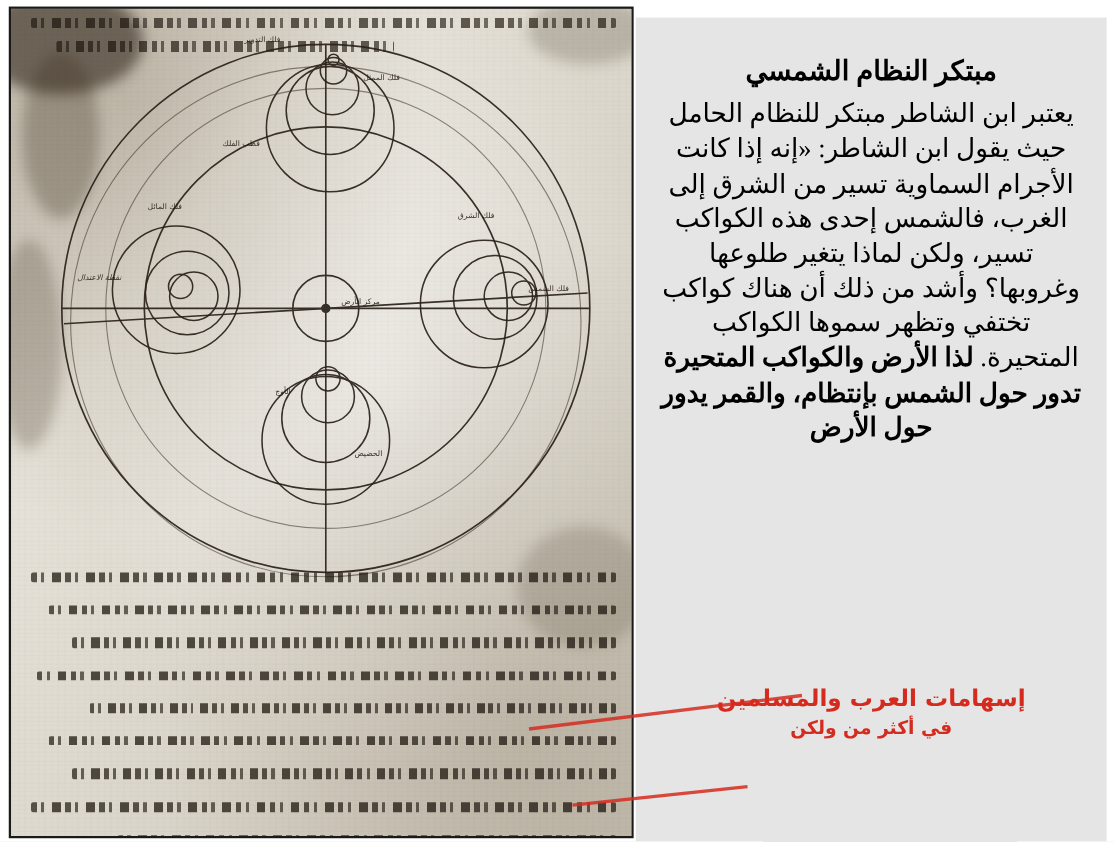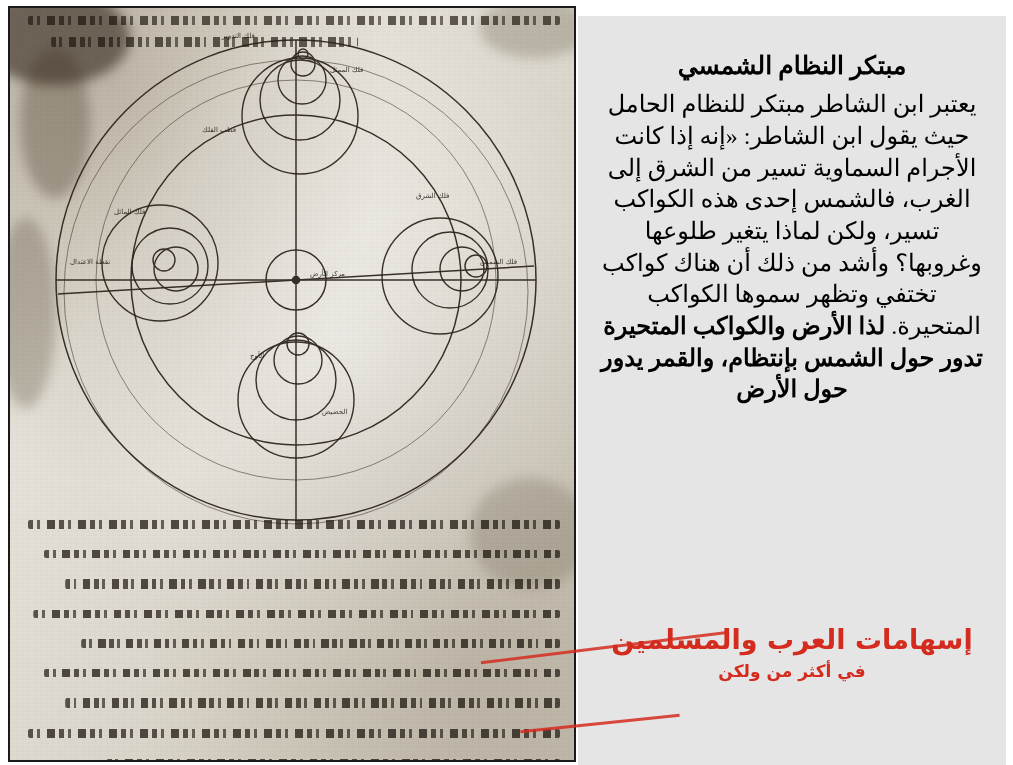--- a/index.html
+++ b/index.html
@@ -131,21 +131,21 @@
   #watermark {
     position: absolute;
     left: 0;
     right: 0;
     top: 604px;
     text-align: center;
     color: #d52b1e;
     font-family: "DejaVu Sans", sans-serif;
     line-height: 1.45;
   }
-  #watermark .wline1 { font-size: 27px; font-weight: bold; }
+  #watermark .wline1 { font-size: 21px; font-weight: bold; }
   #watermark .wline2 { font-size: 17px; font-weight: bold; }
   #watermark .wline3 { font-size: 19px; font-weight: bold; }
   .strike {
     position: absolute;
     height: 3px;
     background: #d52b1e;
     opacity: .85;
     transform-origin: center;
   }
   .strike.k1 { left: 480px; top: 636px; width: 240px; transform: rotate(-7deg); }
@@ -218,26 +218,26 @@
 
       <g fill="none" stroke="#3a3026" stroke-width="1" opacity="0.55">
         <circle cx="286" cy="272" r="200"></circle>
         <circle cx="286" cy="284" r="232"></circle>
       </g>
     </svg>
 
     <div class="tinylabel" style="left:180px; top:24px;margin-left:32px;">فلك التدوير</div>
     <div class="tinylabel" style="left:320px; top:58px;">فلك الممثل</div>
     <div class="tinylabel" style="left:300px; top:262px;">مركز الأرض</div>
-    <div class="tinylabel" style="left:104px; top:176px;margin-top:24px;">فلك المائل</div>
+    <div class="tinylabel" style="left:124px; top:176px;">فلك المائل</div>
     <div class="tinylabel" style="left:406px; top:184px;">فلك الشرق</div>
     <div class="tinylabel" style="left:148px; top:118px;margin-left:44px;">قطب الفلك</div>
     <div class="tinylabel" style="left:240px; top:344px;">الأوج</div>
     <div class="tinylabel" style="left:312px; top:400px;">الحضيض</div>
-    <div class="tinylabel" style="left:60px;  top:250px;">نقطة الاعتدال</div>
+    <div class="tinylabel" style="left:60px;  top:240px;font-style:italic;">نقطة الاعتدال</div>
     <div class="tinylabel" style="left:470px; top:250px;">فلك الشمس</div>
 
     <div class="scriptblock bottomscript">
       <div class="sline s1"></div>
       <div class="sline s2"></div>
       <div class="sline s3"></div>
       <div class="sline s4"></div>
       <div class="sline s5"></div>
       <div class="sline s2"></div>
       <div class="sline s3"></div>

